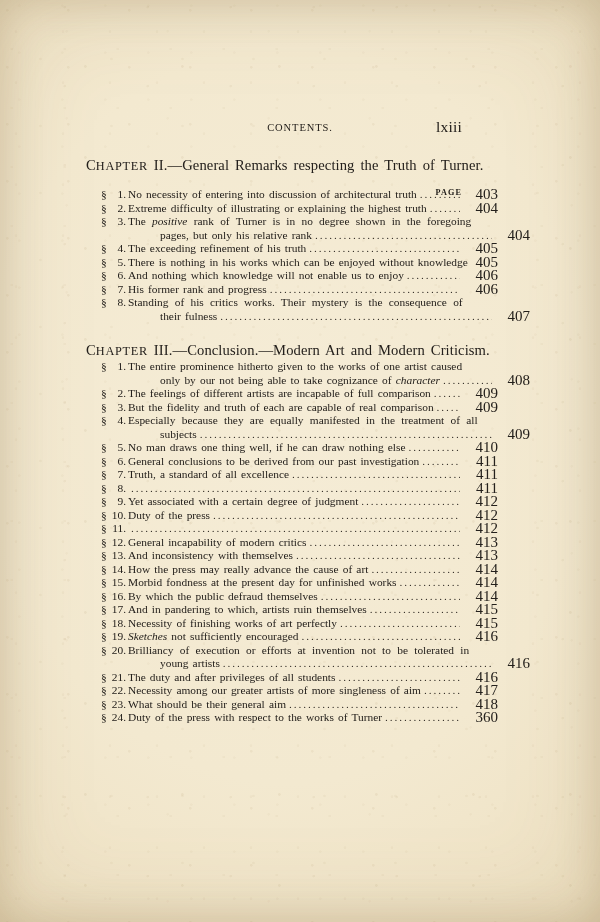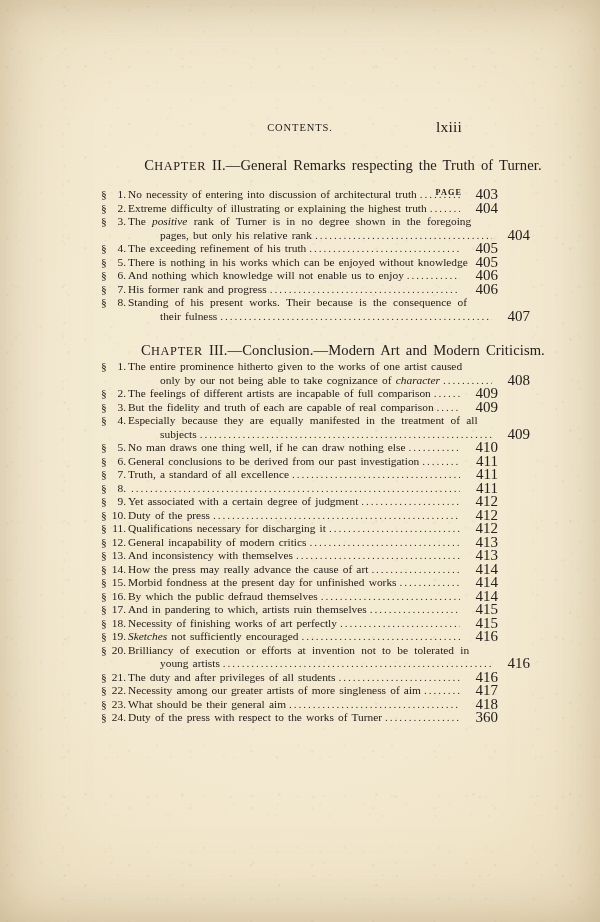--- a/index.html
+++ b/index.html
@@ -73,21 +73,20 @@
     letter-spacing: .2px;
   }
 
   
   .chapter-head {
     margin: 19px 0 0 86px;
     font-size: 14.6px;
     letter-spacing: .1px;
     white-space: nowrap;
     word-spacing: 2.2px;
-    text-align: center;
   }
   .chapter-head .sc {
     font-size: 12.3px;
     letter-spacing: .7px;
   }
   .chapter-head .cap { font-size: 14.6px; }
 
   .chap-block-2 { margin-top: 19px; }
   .chap-block-3 { margin-top: 16px; }
 
@@ -265,21 +264,21 @@
                   <span class="leader">..........................................................................................</span>
                   <span class="pg">406</span>
                 </div>
               </span>
             </div>
             <div class="entry">
               <span class="entry-sect">§</span>
               <span class="entry-num">8.</span>
               <span class="entry-body">
                 <div class="ln nopg">
-                  <span class="txt loose">Standing of his present works.  Their because is the consequence of</span>
+                  <span class="txt loose">Standing of his critics works.  Their mystery is the consequence of</span>
                   <span class="leader none"></span>
                 </div>
                 <div class="ln cont">
                   <span class="txt">their fulness</span>
                   <span class="leader">..........................................................................................</span>
                   <span class="pg">407</span>
                 </div>
               </span>
             </div>
           </div>
@@ -402,21 +401,20 @@
                   <span class="leader">..........................................................................................</span>
                   <span class="pg">412</span>
                 </div>
               </span>
             </div>
             <div class="entry">
               <span class="entry-sect">§</span>
               <span class="entry-num">11.</span>
               <span class="entry-body">
                 <div class="ln">
-                  <span class="txt">Qualifications necessary for discharging it</span>
                   <span class="leader">..........................................................................................</span>
                   <span class="pg">412</span>
                 </div>
               </span>
             </div>
             <div class="entry">
               <span class="entry-sect">§</span>
               <span class="entry-num">12.</span>
               <span class="entry-body">
                 <div class="ln">

